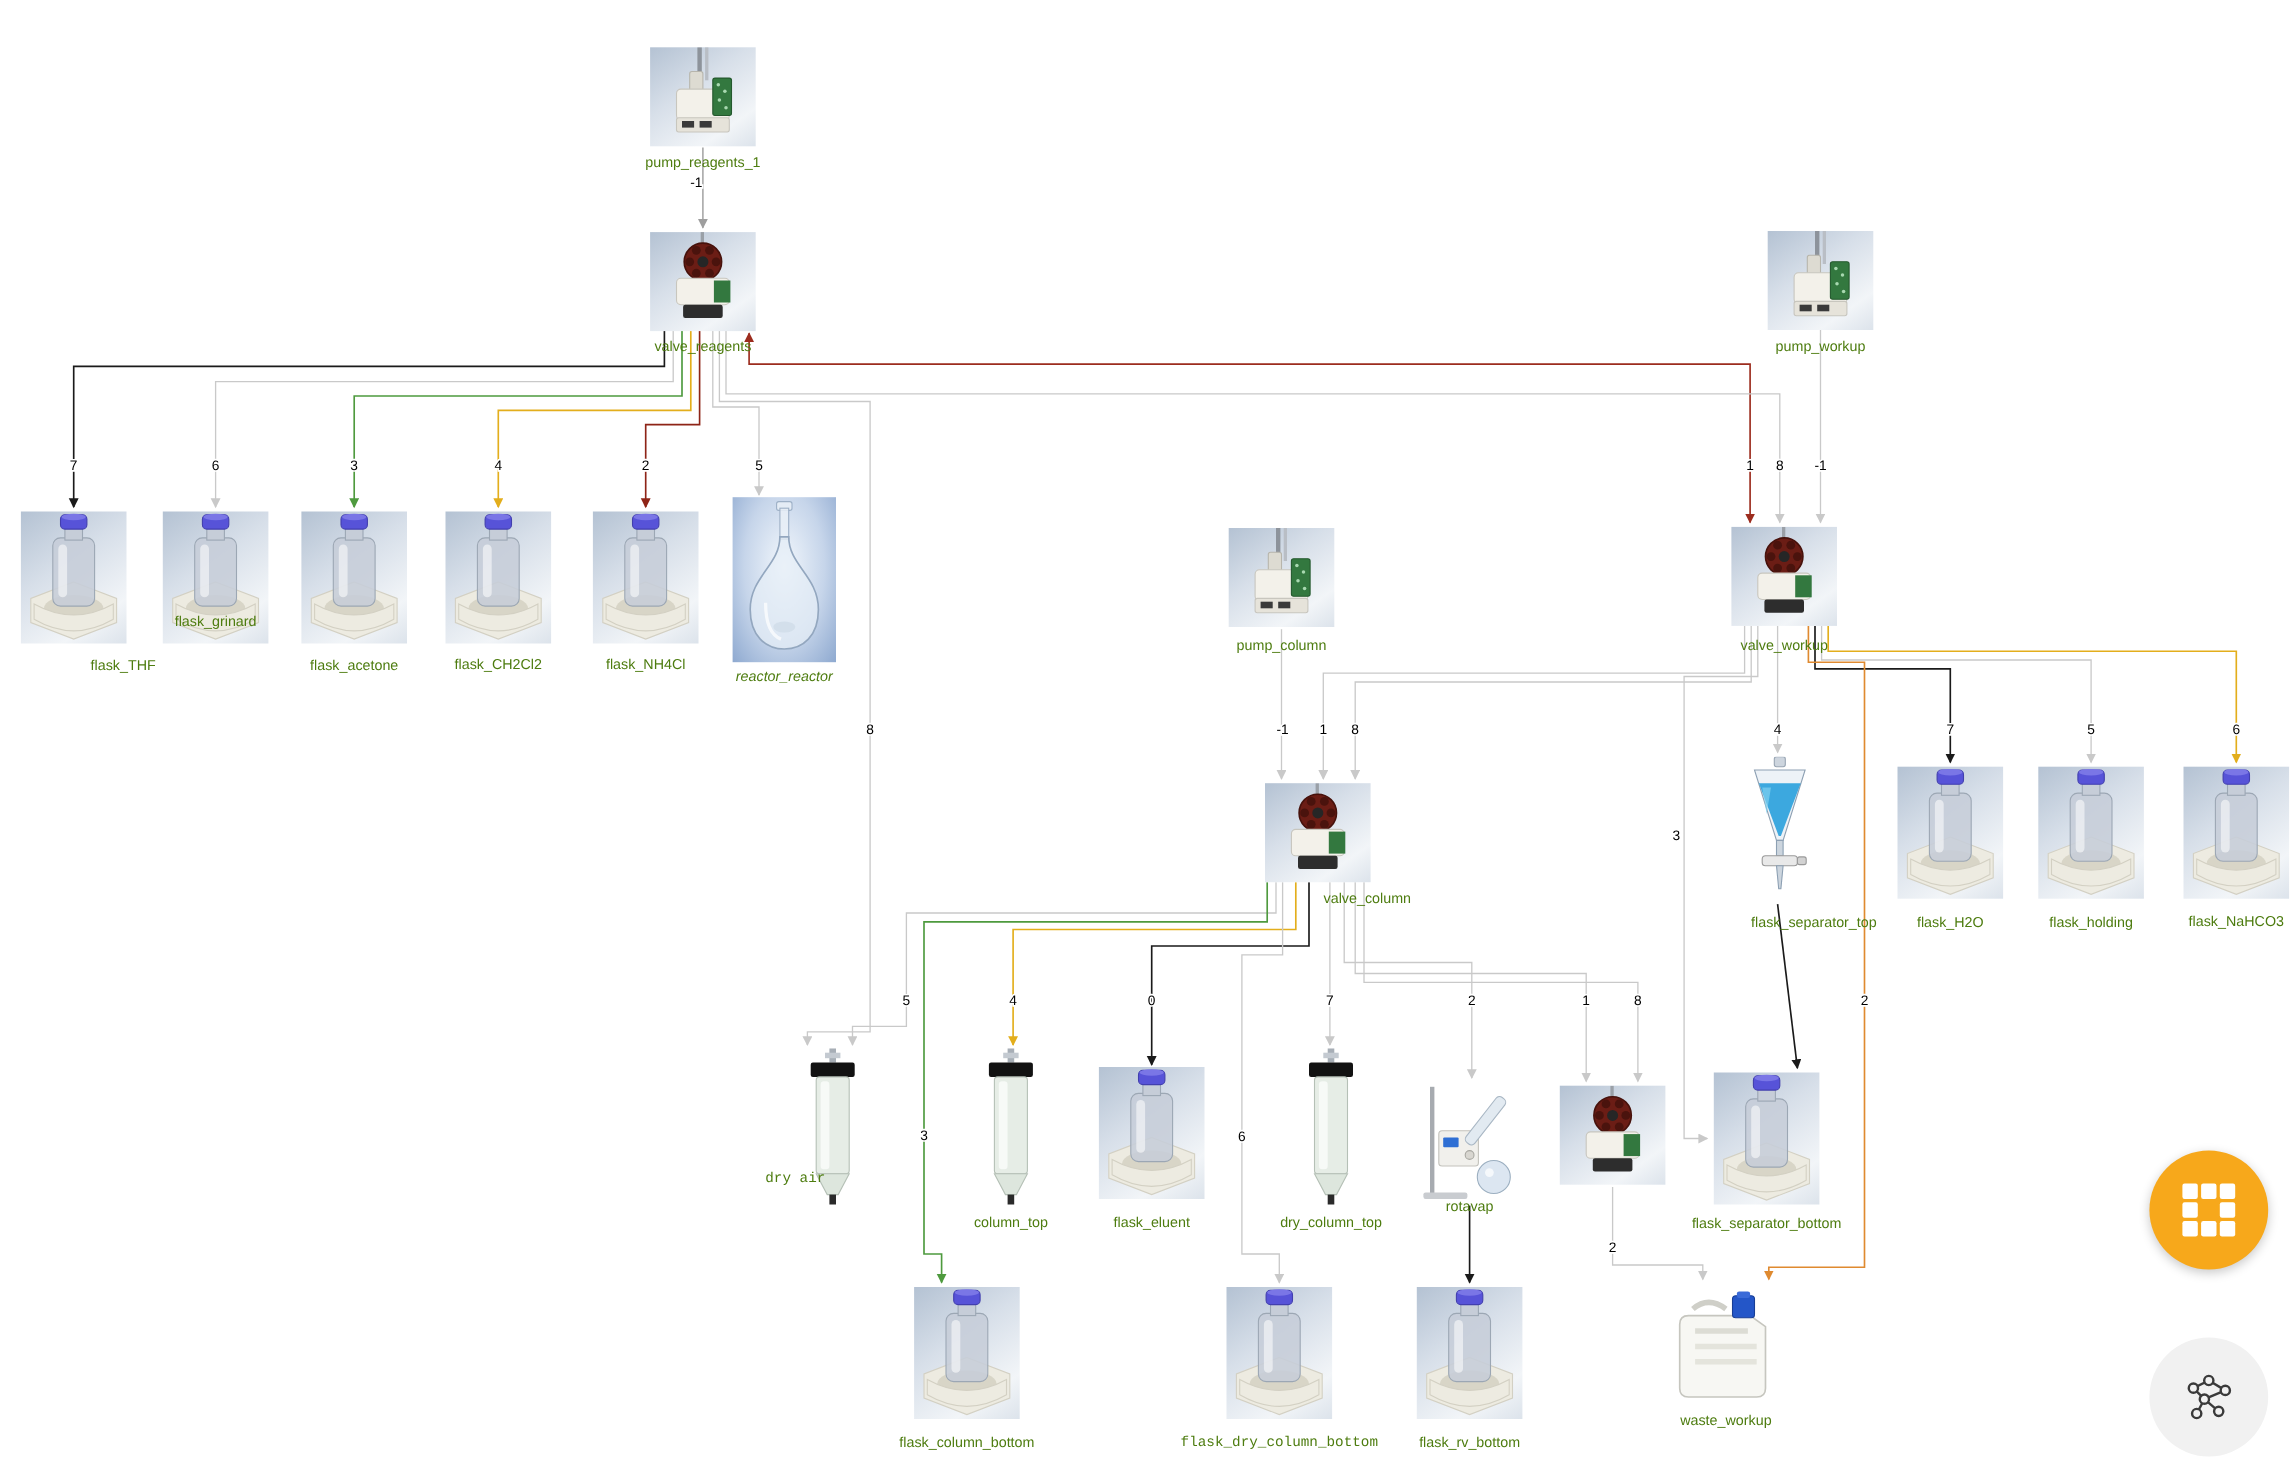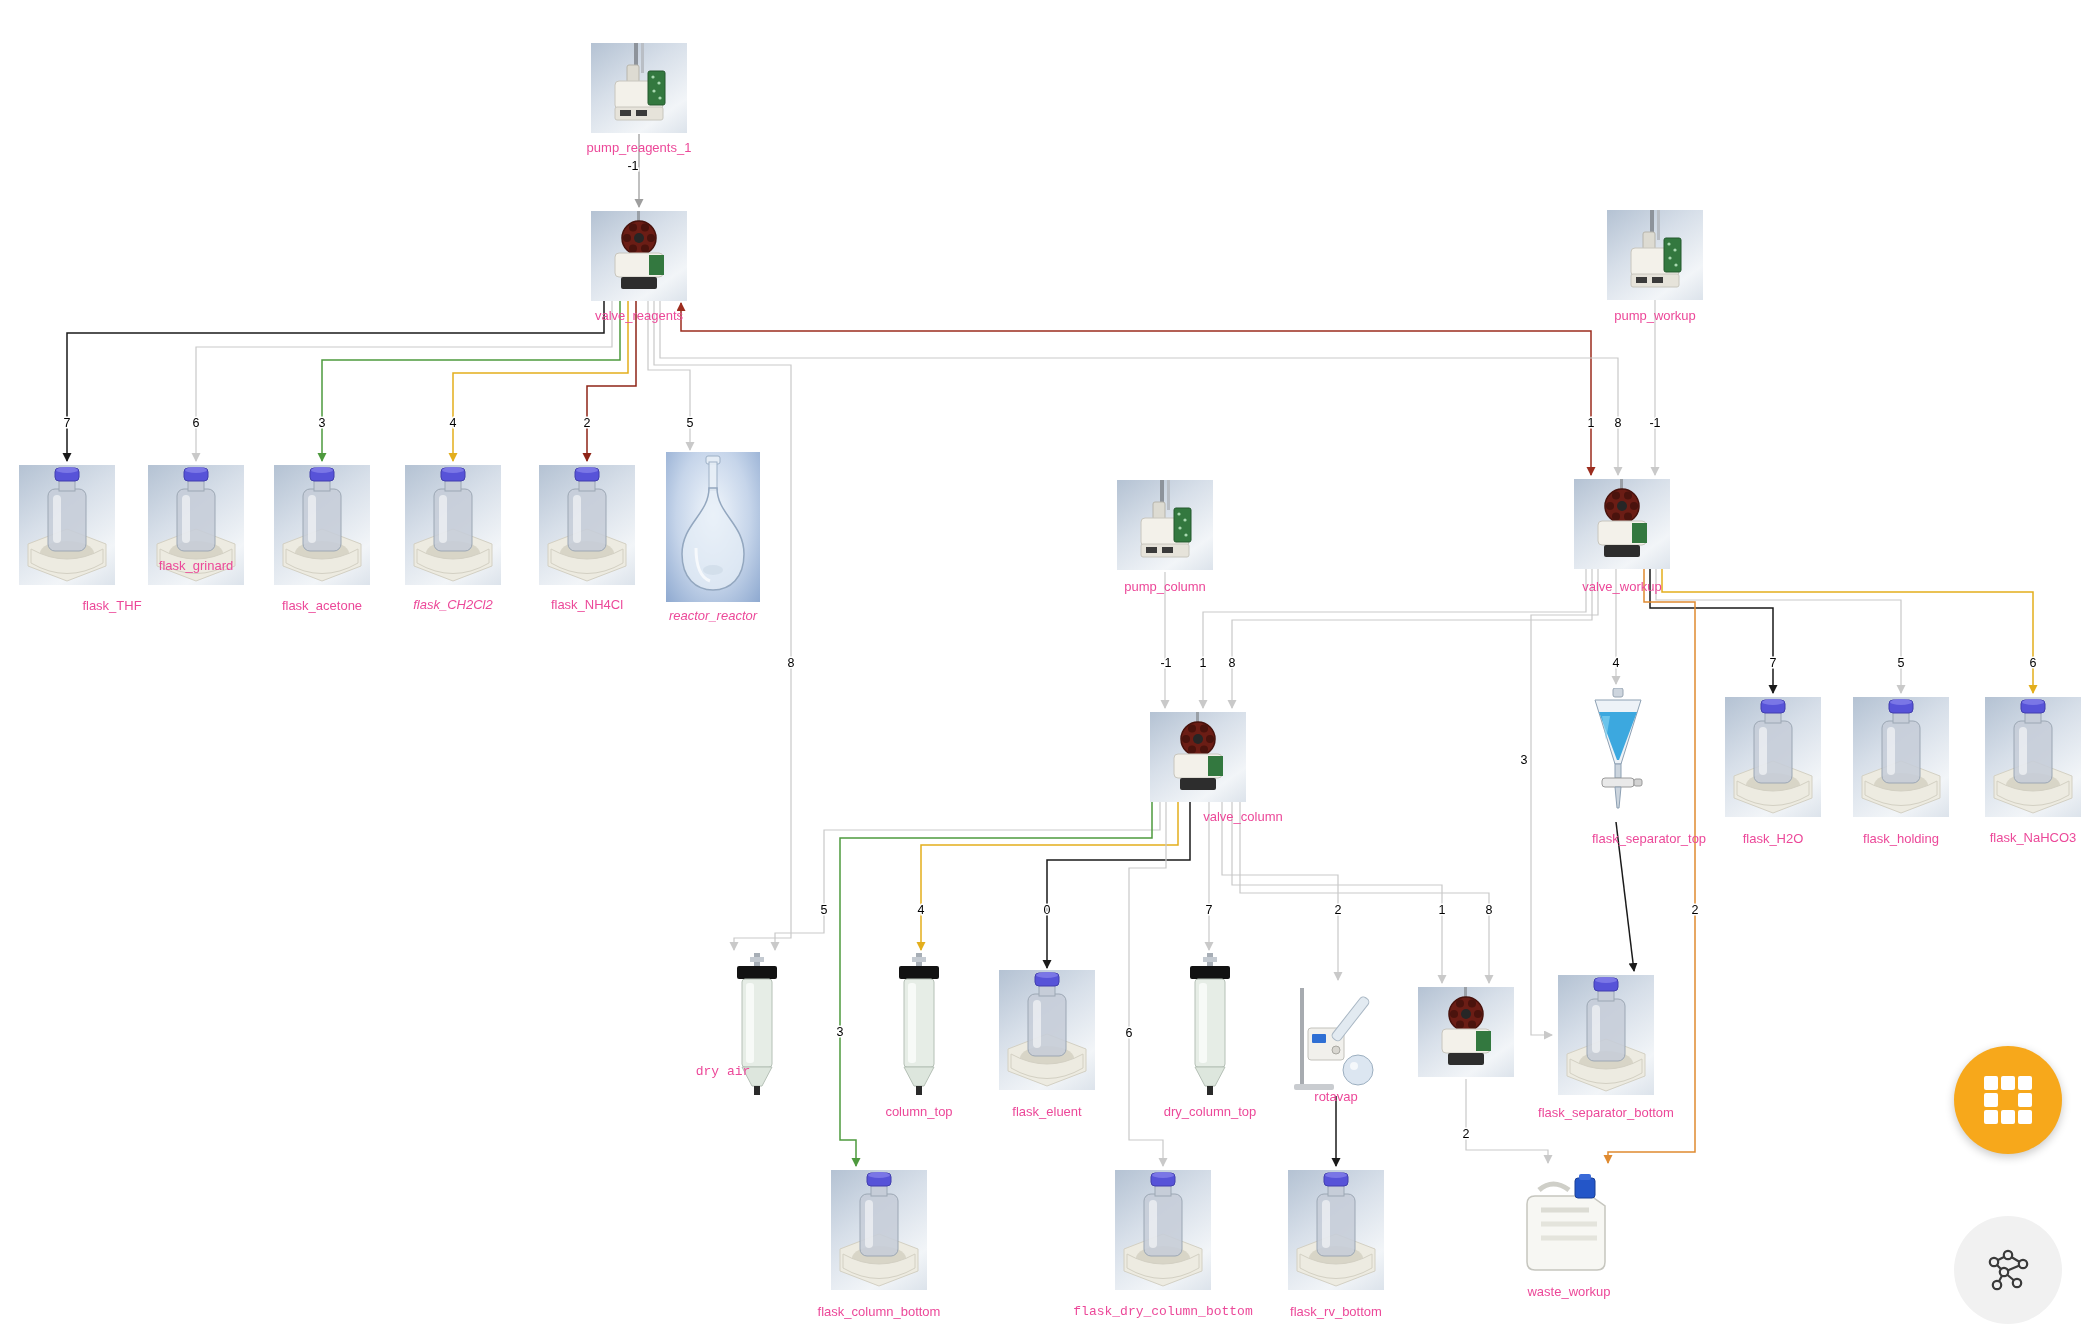--- a/index.html
+++ b/index.html
@@ -5,21 +5,21 @@
   html,body{margin:0;padding:0;background:#ffffff;}
   body{font-family:"Liberation Sans",sans-serif;}
   #diagram{position:relative;width:2086px;height:1328px;background:#ffffff;overflow:hidden;}
   #edges{position:absolute;left:0;top:0;pointer-events:none;}
   .edge-label{font-family:"Liberation Sans",sans-serif;font-size:12.5px;fill:#000;text-anchor:middle;paint-order:stroke;stroke:#ffffff;stroke-width:3px;}
   .node{position:absolute;display:block;}
   .node svg{display:block;width:100%;height:100%;}
   .node.tile{background:linear-gradient(145deg,#b4c2d3 0%,#d7dfe9 40%,#f2f5f8 78%,#dce3eb 100%);}
   .node.tile-blue{background:radial-gradient(ellipse at 50% 42%,#f2f7fc 0%,#c6d5ea 55%,#8ea9d0 100%);}
   .node.plain{background:transparent;}
-  .node-label{position:absolute;transform:translate(-50%,-50%);font-size:13px;color:#ec4899;white-space:nowrap;}
+  .node-label{position:absolute;transform:translate(-50%,-50%);font-size:13px;color:#4d7c0f;white-space:nowrap;}
   .fab{position:absolute;transform:translate(-50%,-50%);border:none;border-radius:50%;cursor:pointer;display:flex;align-items:center;justify-content:center;padding:0;}
   .fab.shadow{box-shadow:0 3px 10px rgba(0,0,0,.22);}
 </style>
 </head>
 <body>
 
 <div id="diagram">
     <svg id="edges" width="2086" height="1328" viewBox="0 0 2086 1328">
       <defs>
         <marker id="arw0" orient="auto-start-reverse" markerWidth="10" markerHeight="10" refX="8" refY="4.5" markerUnits="userSpaceOnUse">
@@ -205,21 +205,21 @@
  <polygon points="48,64 87,79 87,101 48,116 9,101 9,79" fill="#edebe1" stroke="#d3d0c3"></polygon>
  <ellipse cx="48" cy="88" rx="27" ry="12" fill="#d8d5c7"></ellipse>
  <rect x="29" y="24" width="38" height="62" rx="7" fill="#c6cdd8" fill-opacity="0.88" stroke="#9ca7b4"></rect>
  <rect x="34" y="30" width="8" height="48" rx="4" fill="#ffffff" fill-opacity="0.55"></rect>
  <rect x="40" y="13" width="16" height="13" fill="#c6cdd8" stroke="#9ca7b4"></rect>
  <rect x="36" y="3" width="24" height="13" rx="4" fill="#5753d8" stroke="#423fae"></rect>
  <ellipse cx="48" cy="5" rx="11" ry="3" fill="#7a76e6"></ellipse>
  <path d="M12,84 Q48,104 84,84 L84,98 Q48,119 12,98 Z" fill="#edebe1" stroke="#d3d0c3"></path>
       </svg>
     </div>
-    <div class="node-label" style="left: 453px; top: 604px; font-style: italic;">flask_CH2Cl2</div>
+    <div class="node-label" style="left: 453px; top: 604px;">flask_CH2Cl2</div>
     <div class="node tile" style="left: 539px; top: 465px; width: 96px; height: 120px;">
       <svg viewBox="0 0 96 120">
  <polygon points="48,64 87,79 87,101 48,116 9,101 9,79" fill="#edebe1" stroke="#d3d0c3"></polygon>
  <ellipse cx="48" cy="88" rx="27" ry="12" fill="#d8d5c7"></ellipse>
  <rect x="29" y="24" width="38" height="62" rx="7" fill="#c6cdd8" fill-opacity="0.88" stroke="#9ca7b4"></rect>
  <rect x="34" y="30" width="8" height="48" rx="4" fill="#ffffff" fill-opacity="0.55"></rect>
  <rect x="40" y="13" width="16" height="13" fill="#c6cdd8" stroke="#9ca7b4"></rect>
  <rect x="36" y="3" width="24" height="13" rx="4" fill="#5753d8" stroke="#423fae"></rect>
  <ellipse cx="48" cy="5" rx="11" ry="3" fill="#7a76e6"></ellipse>
  <path d="M12,84 Q48,104 84,84 L84,98 Q48,119 12,98 Z" fill="#edebe1" stroke="#d3d0c3"></path>

